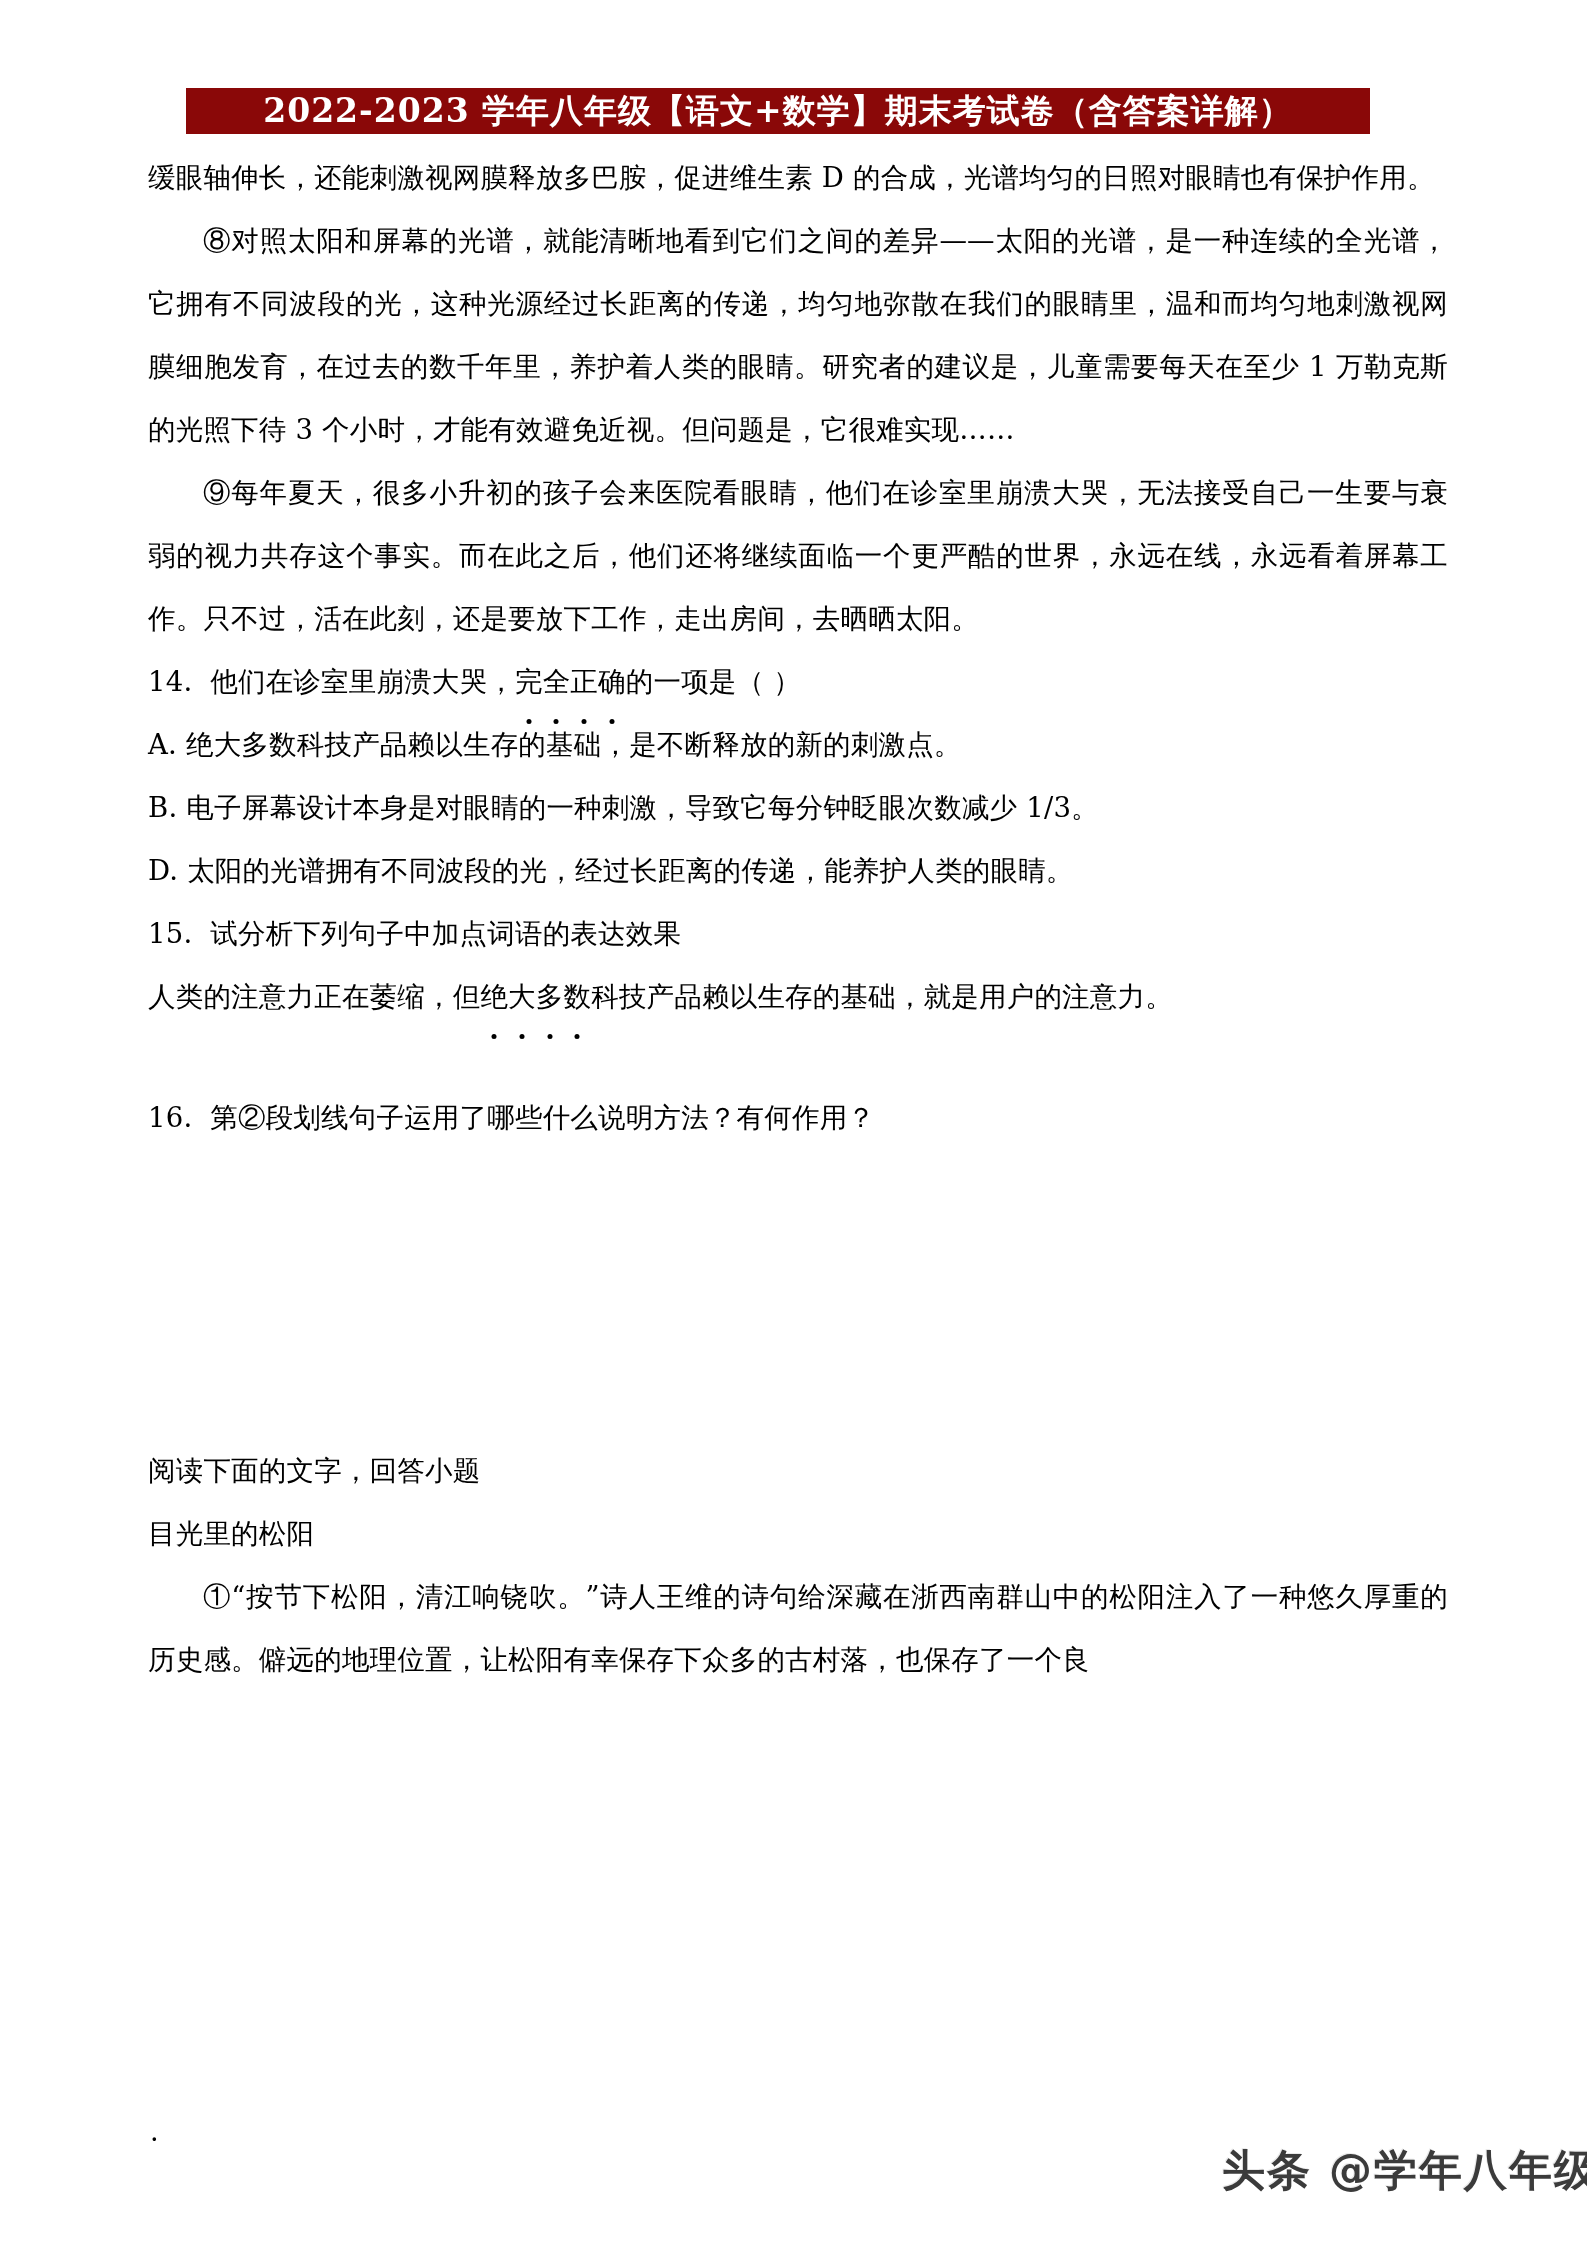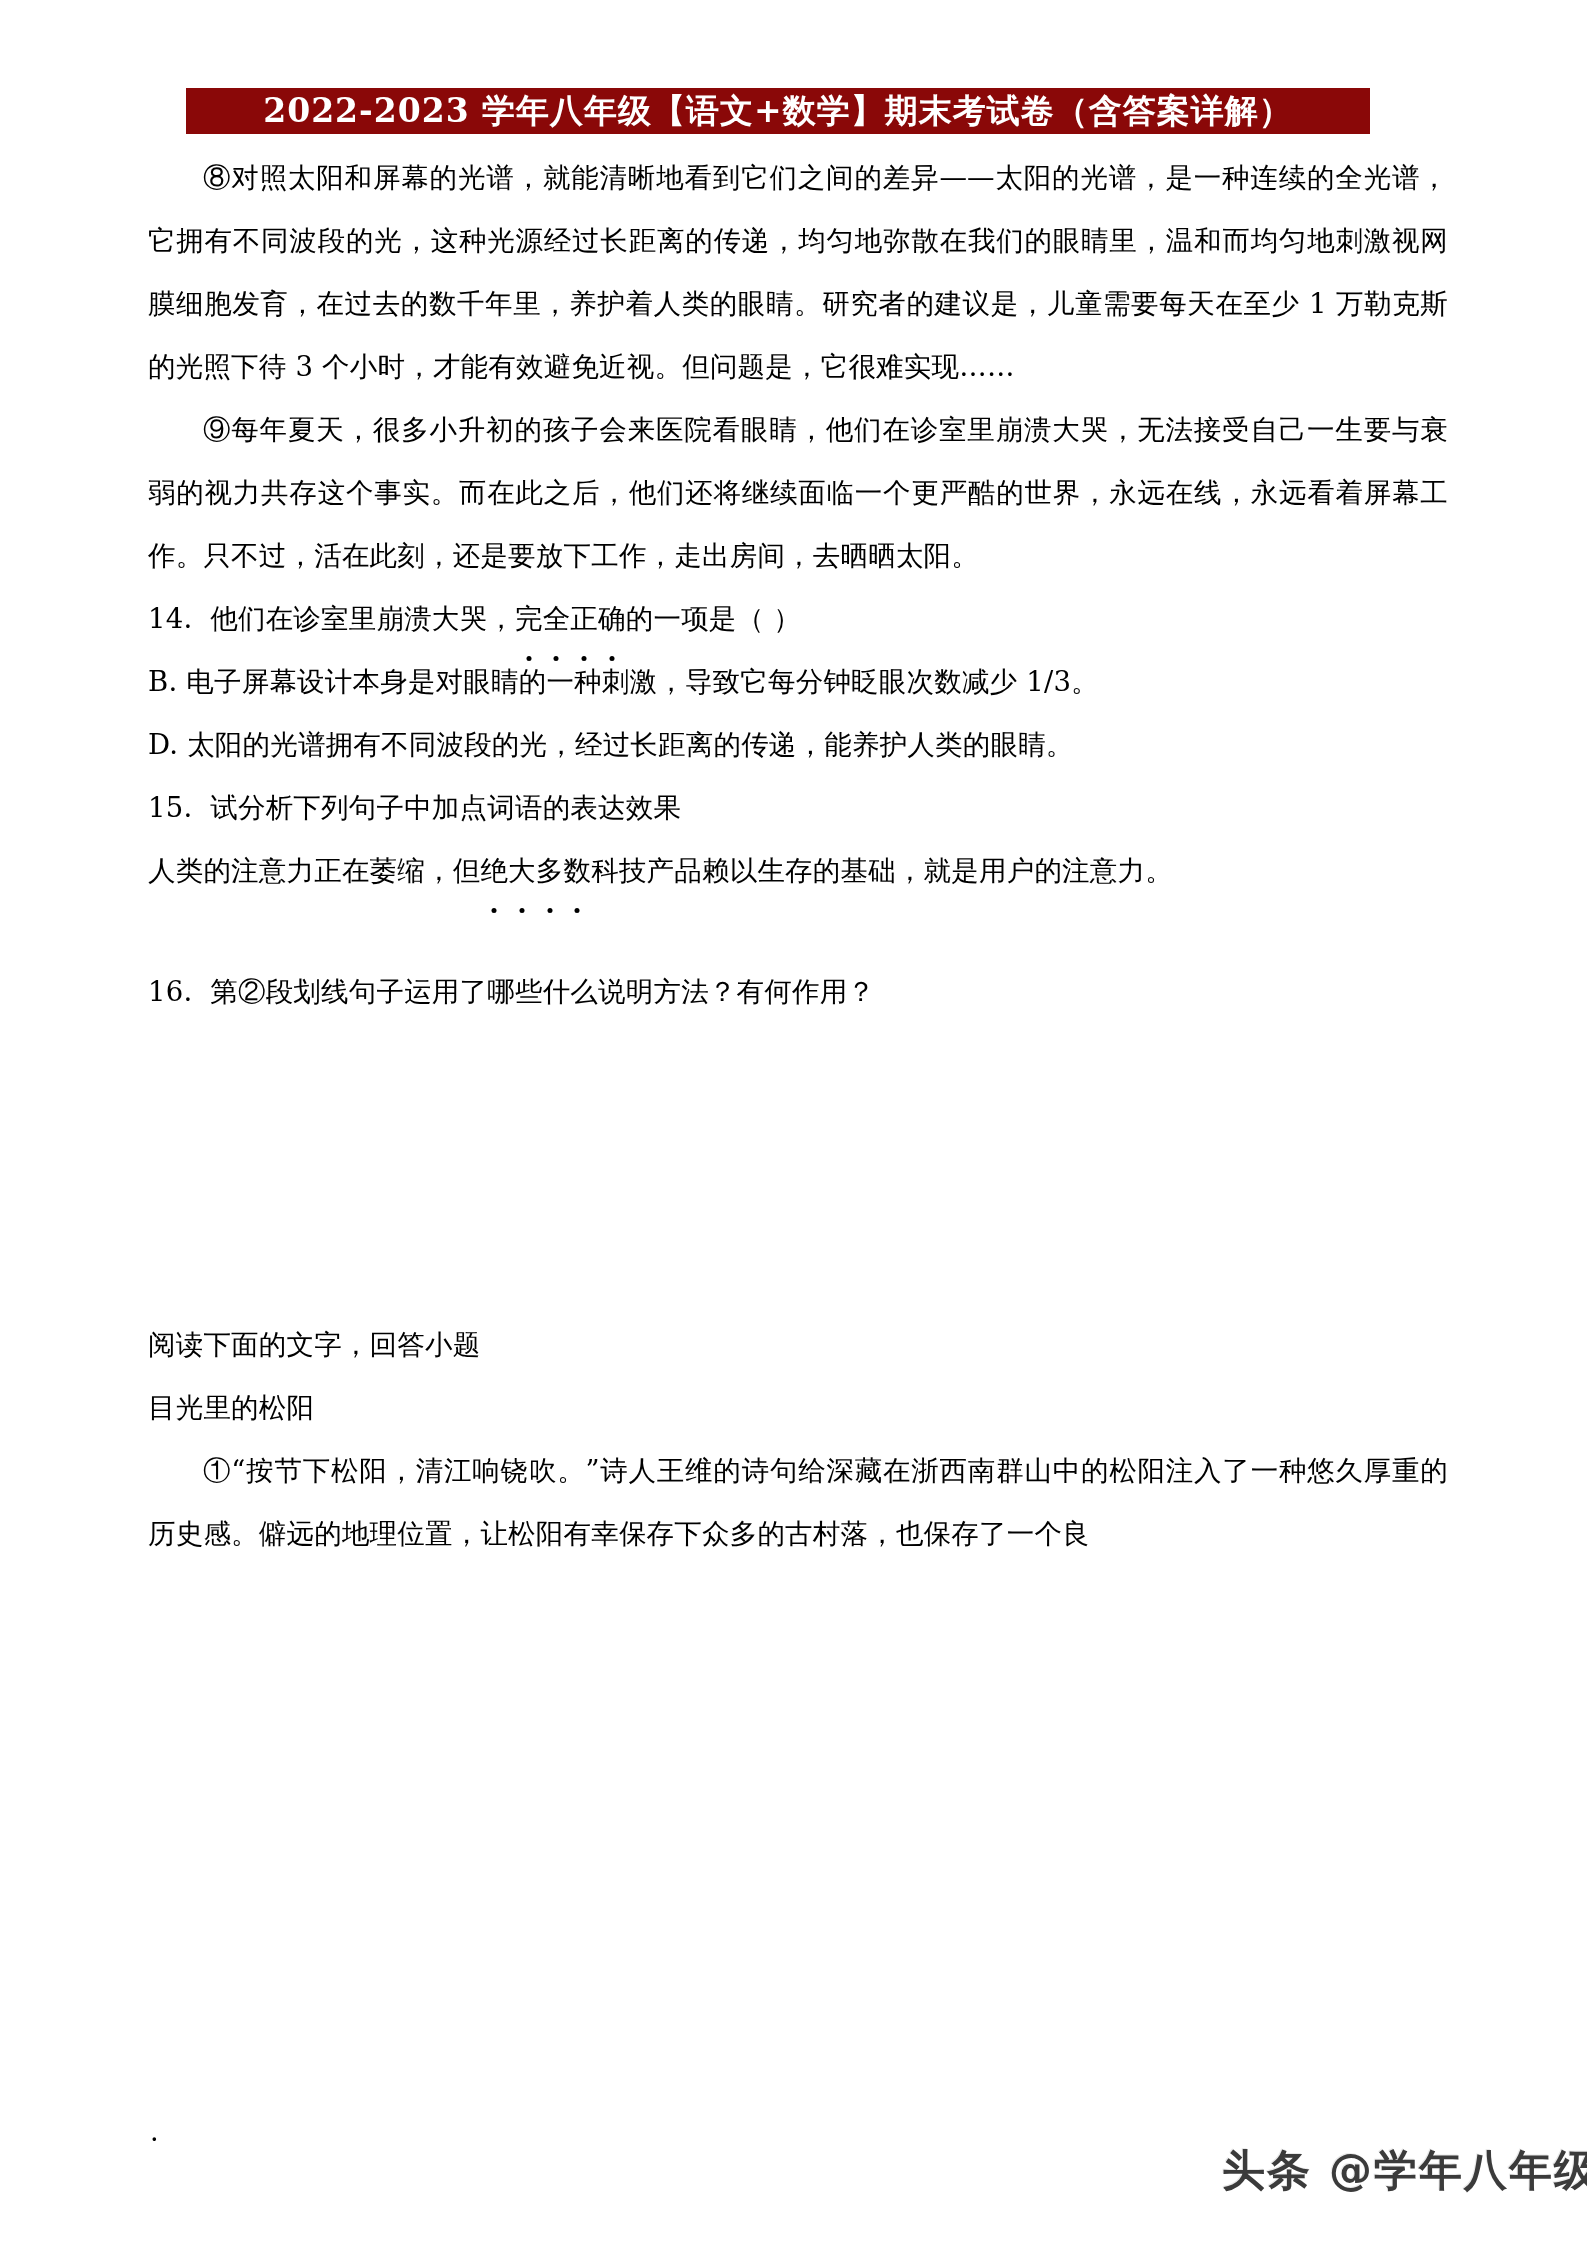--- a/index.html
+++ b/index.html
@@ -132,27 +132,29 @@
 <body>
 
 <div class="page">
 
   <div class="banner">
     <span class="banner-title">2022-2023 学年八年级【语文+数学】期末考试卷（含答案详解）</span>
   </div>
 
   <div class="content">
 
+    <p class="para">缓眼轴伸长，还能刺激视网膜释放多巴胺，促进维生素 D 的合成，光谱均匀的日照对眼睛也有保护作用。</p>
 
     <p class="para indent">⑧对照太阳和屏幕的光谱，就能清晰地看到它们之间的差异——太阳的光谱，是一种连续的全光谱，它拥有不同波段的光，这种光源经过长距离的传递，均匀地弥散在我们的眼睛里，温和而均匀地刺激视网膜细胞发育，在过去的数千年里，养护着人类的眼睛。研究者的建议是，儿童需要每天在至少 1 万勒克斯的光照下待 3 个小时，才能有效避免近视。但问题是，它很难实现……</p>
 
     <p class="para indent">⑨每年夏天，很多小升初的孩子会来医院看眼睛，他们在诊室里崩溃大哭，无法接受自己一生要与衰弱的视力共存这个事实。而在此之后，他们还将继续面临一个更严酷的世界，永远在线，永远看着屏幕工作。只不过，活在此刻，还是要放下工作，走出房间，去晒晒太阳。</p>
 
     <p class="para qline"><span>14.</span>&nbsp;&nbsp;<span>他们在诊室里崩溃大哭，</span><span class="dotted"><span class="ch">完</span><span class="ch">全</span><span class="ch">正</span><span class="ch">确</span></span><span>的一项是（        ）</span></p>
 
+    <p class="para"><span>A.</span>&nbsp;<span>绝大多数科技产品赖以生存的基础，是不断释放的新的刺激点。</span></p>
 
     <p class="para"><span>B.</span>&nbsp;<span>电子屏幕设计本身是对眼睛的一种刺激，导致它每分钟眨眼次数减少 1/3。</span></p>
 
 
     <p class="para"><span>D.</span>&nbsp;<span>太阳的光谱拥有不同波段的光，经过长距离的传递，能养护人类的眼睛。</span></p>
 
     <p class="para"><span>15.</span>&nbsp;&nbsp;<span>试分析下列句子中加点词语的表达效果</span></p>
 
     <p class="para"><span>人类的注意力正在萎缩，但</span><span class="dotted"><span class="ch">绝</span><span class="ch">大</span><span class="ch">多</span><span class="ch">数</span></span><span>科技产品赖以生存的基础，就是用户的注意力。</span></p>
 

